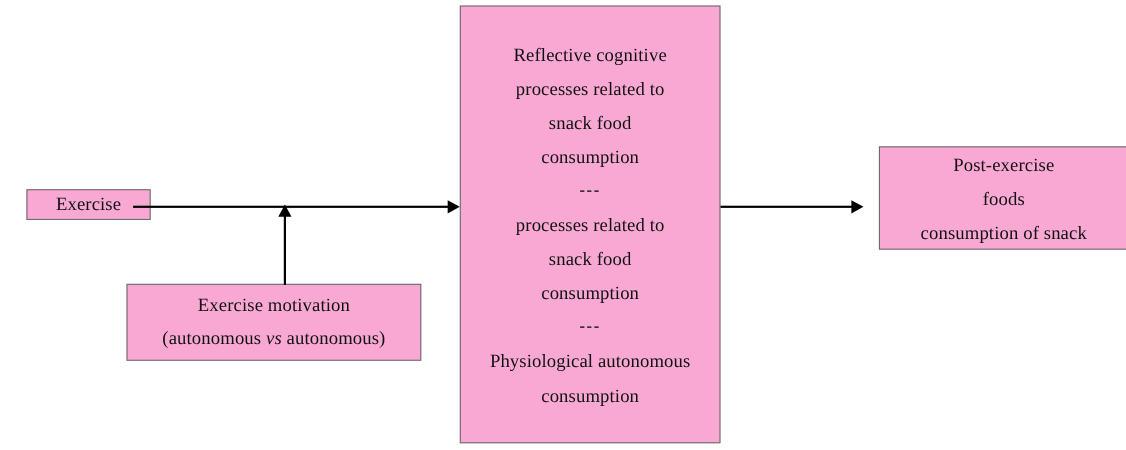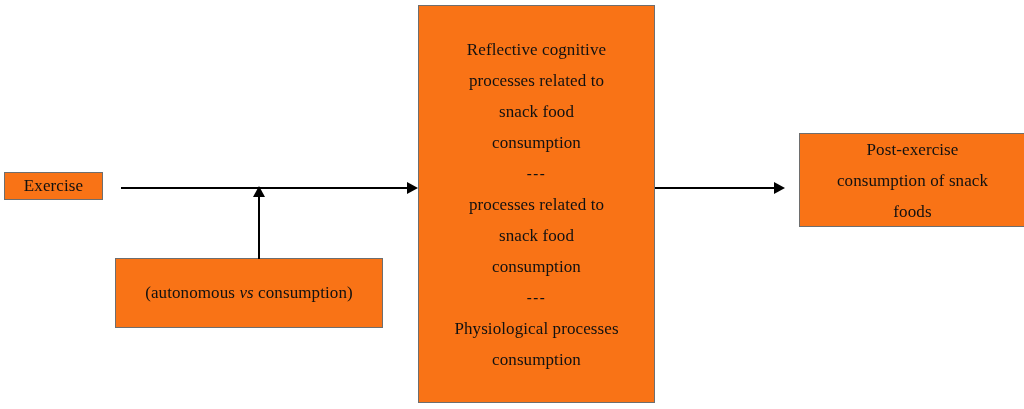--- a/index.html
+++ b/index.html
@@ -16,21 +16,21 @@
     position: relative;
     width: 1024px;
     height: 409px;
     background: #ffffff;
     overflow: hidden;
   }
   .node-box {
     position: absolute;
     box-sizing: border-box;
     border: 1.5px solid #6e6e6e;
-    background: #f97316;
+    background: #f9a8d4;
     display: flex;
     flex-direction: column;
     align-items: center;
     justify-content: center;
     text-align: center;
     font-size: 17px;
     line-height: 31px;
     letter-spacing: 0.1px;
     color: #111111;
   }
@@ -45,23 +45,23 @@
     letter-spacing: 1.5px;
     font-weight: 700;
     font-size: 15px;
   }
   .node-box em {
     font-style: italic;
   }
 
   
   #box-exercise {
-    left: 4px;
+    left: 24px;
     top: 172px;
-    width: 99px;
+    width: 113px;
     height: 28px;
     font-size: 17px;
     line-height: 20px;
   }
   #box-motivation {
     left: 115px;
     top: 258px;
     width: 268px;
     height: 70px;
     line-height: 30px;
@@ -145,41 +145,42 @@
 </head>
 <body>
 
 <div id="diagram-canvas">
 
   <div class="node-box" id="box-exercise">
     <span class="line">Exercise</span>
   </div>
 
   <div class="node-box" id="box-motivation">
-    <span class="line"><span>(autonomous </span><em>vs</em><span> consumption)</span></span>
+    <span class="line">Exercise motivation</span>
+    <span class="line"><span>(autonomous </span><em>vs</em><span> autonomous)</span></span>
   </div>
 
   <div class="node-box" id="box-processes">
     <span class="line">Reflective cognitive</span>
     <span class="line">processes related to</span>
     <span class="line">snack food</span>
     <span class="line">consumption</span>
     <span class="sep">---</span>
     <span class="line">processes related to</span>
     <span class="line">snack food</span>
     <span class="line">consumption</span>
     <span class="sep">---</span>
-    <span class="line">Physiological processes</span>
+    <span class="line">Physiological autonomous</span>
     <span class="line">consumption</span>
   </div>
 
   <div class="node-box" id="box-outcome">
     <span class="line">Post-exercise</span>
+    <span class="line">foods</span>
     <span class="line">consumption of snack</span>
-    <span class="line">foods</span>
   </div>
 
   <div class="connector-line-h" id="edge-exercise-processes-line"></div>
   <div class="arrowhead-right" id="edge-exercise-processes-head"></div>
 
   <div class="connector-line-v" id="edge-motivation-line"></div>
   <div class="arrowhead-up" id="edge-motivation-head"></div>
 
   <div class="connector-line-h" id="edge-processes-outcome-line"></div>
   <div class="arrowhead-right" id="edge-processes-outcome-head"></div>

